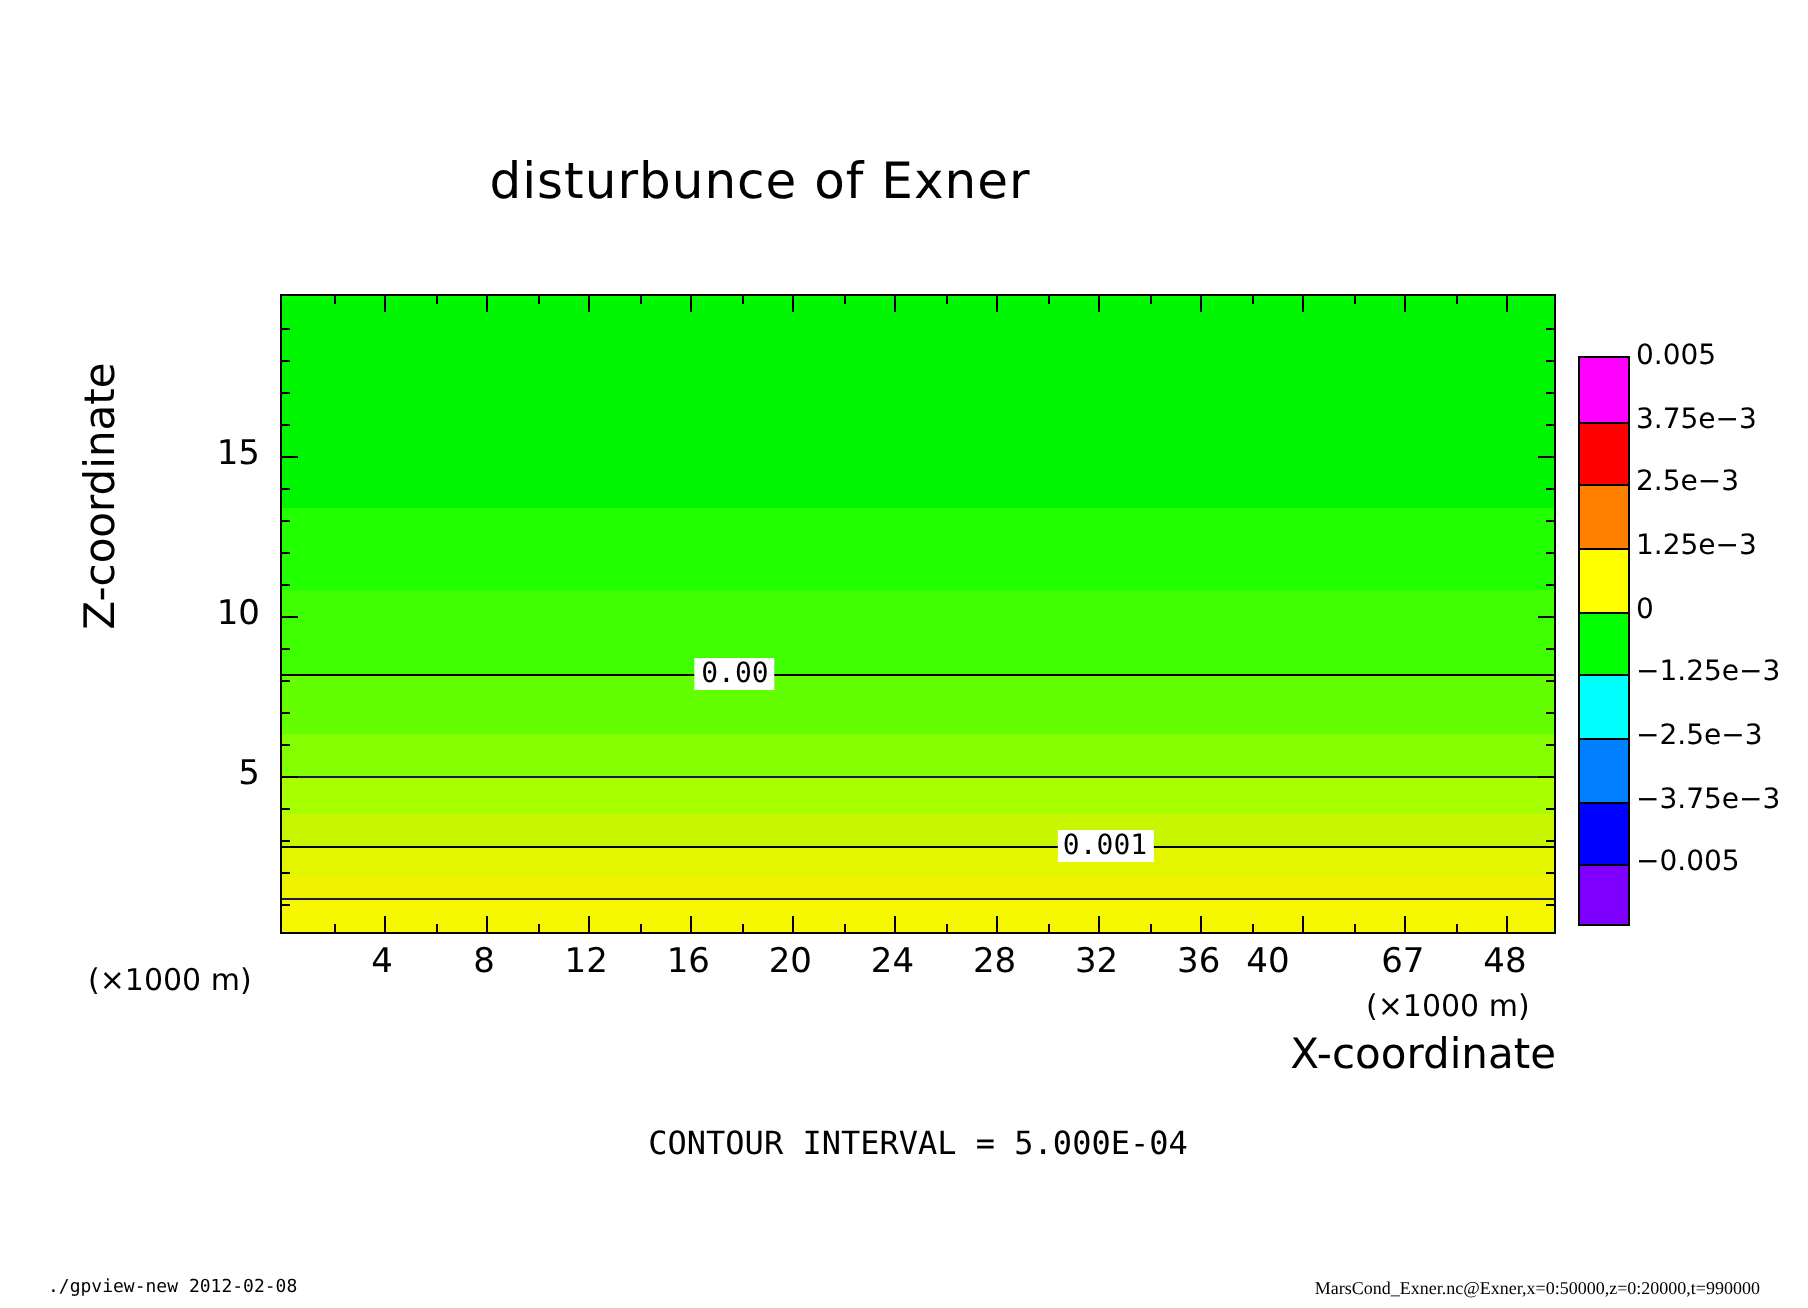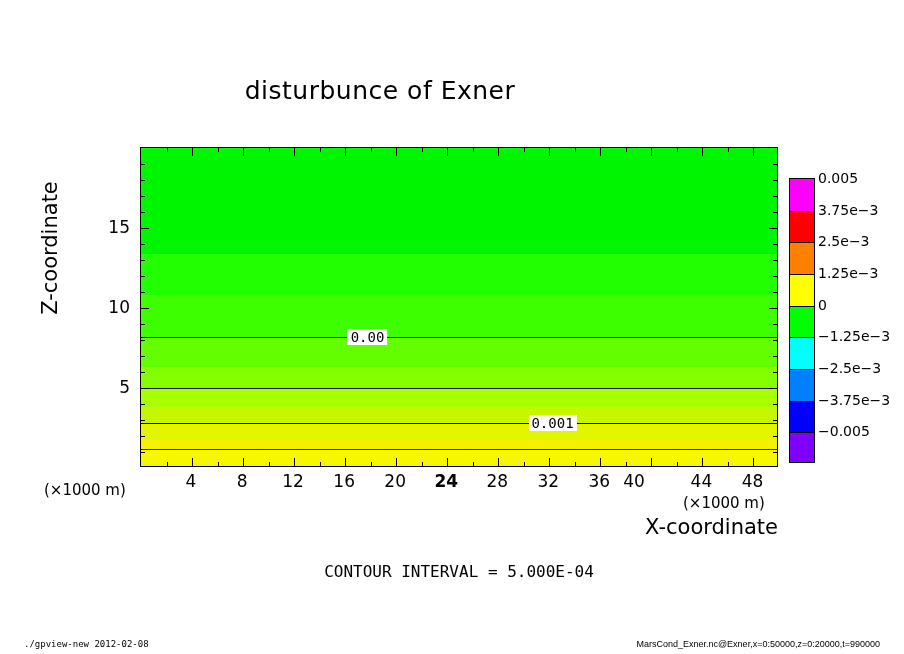--- a/index.html
+++ b/index.html
@@ -89,21 +89,21 @@
   }
   #time-label{
     position:absolute;left:0;top:595px;width:790px;text-align:right;
     font-family:"DejaVu Sans Mono",monospace;font-size:16px;
   }
   #footer-left{
     position:absolute;left:24px;top:639px;font-family:"DejaVu Sans Mono",monospace;font-size:9px;
   }
   #footer-right{
     position:absolute;left:0;top:639px;width:880px;text-align:right;
-    font-family:Liberation Sans, sans-serif;font-size:9px;
+    font-family:Liberation Serif, serif;font-size:9px;
   }
 </style>
 </head>
 <body>
 
 <div class="plot-root">
 
   <div id="chart-title">disturbunce of Exner</div>
 
   <div id="plot-frame">
@@ -218,26 +218,26 @@
         <div class="tick yminor-right" style="top: 16px;"></div>
       </div>
   </div>
 
   <div id="xticklabels">
       <div class="xlabel-val" style="left: 191.04px;">4</div>
       <div class="xlabel-val" style="left: 242.08px;">8</div>
       <div class="xlabel-val" style="left: 293.12px;">12</div>
       <div class="xlabel-val" style="left: 344.16px;">16</div>
       <div class="xlabel-val" style="left: 395.2px;">20</div>
-      <div class="xlabel-val" style="left: 446.24px; font-weight: bold;">24</div>
+      <div class="xlabel-val" style="left: 446.24px;">24</div>
       <div class="xlabel-val" style="left: 497.28px;">28</div>
       <div class="xlabel-val" style="left: 548.32px;">32</div>
       <div class="xlabel-val" style="left: 599.36px;">36</div>
       <div class="xlabel-val" style="left: 634px; text-align: center;">40</div>
-      <div class="xlabel-val" style="left: 701.44px;">44</div>
+      <div class="xlabel-val" style="left: 701.44px;">67</div>
       <div class="xlabel-val" style="left: 752.48px;">48</div>
     </div>
   <div id="yticklabels">
       <div class="ylabel-val" style="top: 387px;">5</div>
       <div class="ylabel-val" style="top: 307px;">10</div>
       <div class="ylabel-val" style="top: 227px;">15</div>
     </div>
 
   <div id="x-units-left">(×1000 m)</div>
   <div id="x-units-right">(×1000 m)</div>

